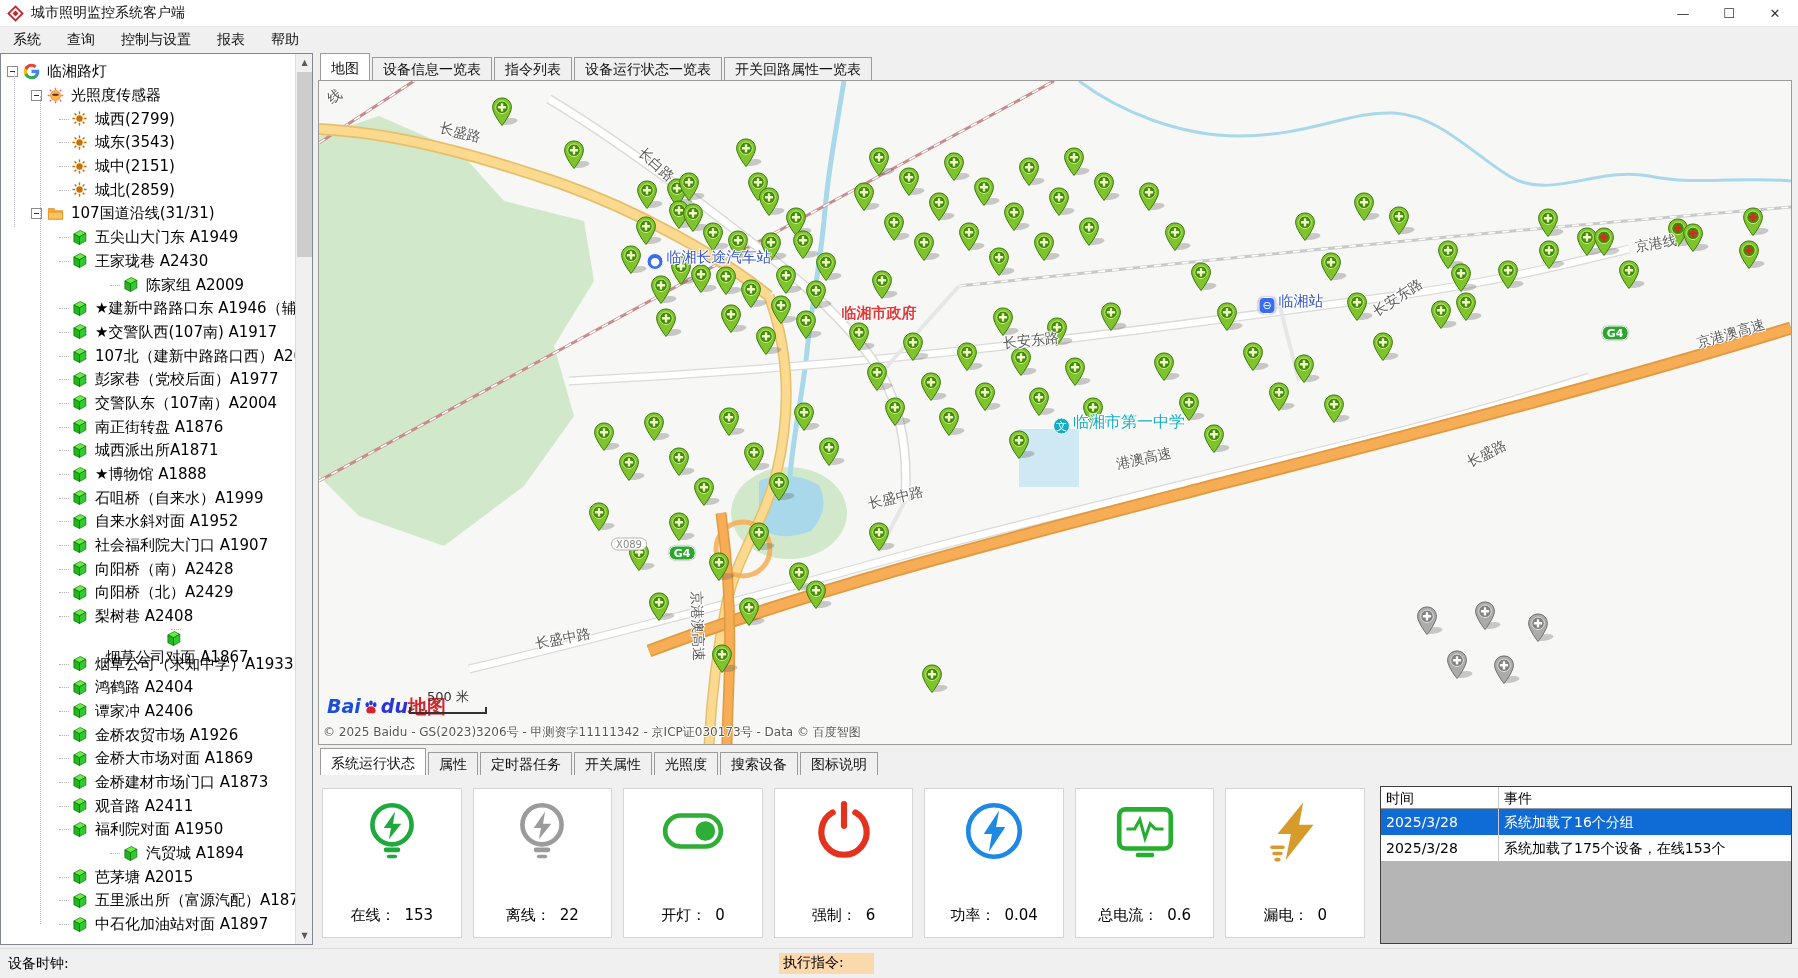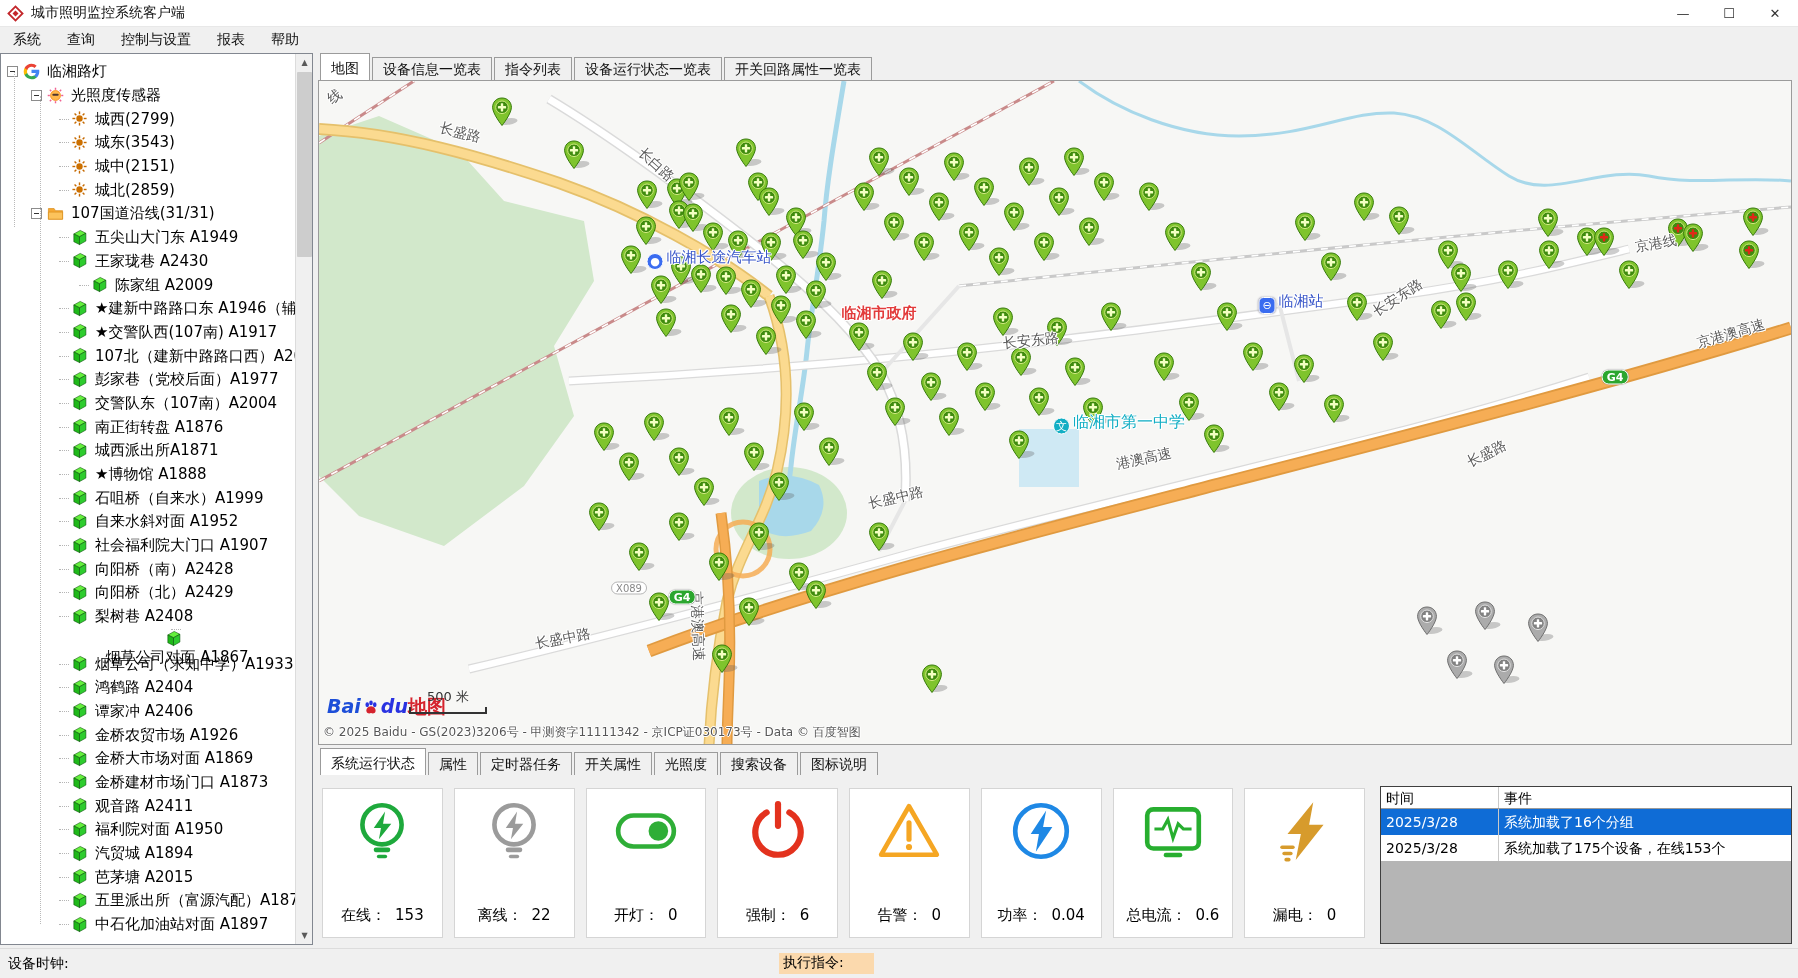--- a/index.html
+++ b/index.html
@@ -45,21 +45,21 @@
   .mlabel { position:absolute; font-size:14px; color:#5a5a5a; white-space:nowrap; z-index:4;
             text-shadow:-1px 0 #fff,1px 0 #fff,0 -1px #fff,0 1px #fff,1px 1px #fff,-1px -1px #fff; }
   .mlabel.blue { color:#3a57c9; font-size:15px; }
   .mlabel.red  { color:#e23c3c; font-size:15px; font-weight:bold;}
   .mlabel.teal { color:#12aec4; font-size:16px; }
   .mlabel .micon { display:inline-flex; align-items:center; justify-content:center; vertical-align:-3px; margin-right:3px;
                    width:17px; height:17px; border-radius:5px; color:#fff; font-size:11px; text-shadow:none; }
   .micon.metro { background:#3a6cf0; border:1px solid #fff; box-shadow:0 0 2px #99a; }
   .micon.bus   { background:#3a6cf0; border:1px solid #fff; border-radius:50%; }
   .micon.school{ background:#12aec4; border:1px solid #fff; border-radius:50%; }
-  .badge { position:absolute; z-index:4; font-size:11px; padding:0 4px; border-radius:7px; white-space:nowrap;margin-top:44px;}
+  .badge { position:absolute; z-index:4; font-size:11px; padding:0 4px; border-radius:7px; white-space:nowrap;}
   .badge.g { background:#2ba62e; color:#fff; border:1.5px solid #fff; box-shadow:0 0 1px #777; font-weight:bold;}
   .badge.w { background:#fff; color:#888; border:1px solid #b5b5b5; font-size:10px; }
   .map-logo { position:absolute; left:8px; bottom:24px; z-index:5; font-weight:bold; font-style:italic; font-size:19px; }
   .map-logo .l1 { color:#1d4ed8; } .map-logo .l2 { color:#2932e1; } .map-logo .l3 { color:#d5232d; font-style:normal;}
   .scalebar { position:absolute; left:90px; bottom:30px; z-index:5; font-size:13px; color:#333; text-align:center; }
   .scalebar .bar { margin-top:1px; height:7px; border-left:2px solid #333; border-right:2px solid #333; border-bottom:2px solid #333; width:78px;}
   .attribution { position:absolute; left:4px; bottom:3px; z-index:5; font-size:12px; color:#565656;
                  text-shadow:-1px 0 #fff,1px 0 #fff,0 -1px #fff,0 1px #fff;}
 
   
@@ -227,21 +227,21 @@
         </div>
         <div class="trow" style="padding-left: 58px;">
           <span class="tstub"></span>
           <span class="ticon"><svg viewBox="0 0 24 24" width="17" height="17">
               <path d="M4 7 L13 2 L21 6 L12 11 Z" fill="#64f03c" stroke="#064d06" stroke-width="0.8"></path>
               <path d="M4 7 L12 11 L12 22 L4 18 Z" fill="#1fb819" stroke="#064d06" stroke-width="0.8"></path>
               <path d="M12 11 L21 6 L21 17 L12 22 Z" fill="#2ecc2e" stroke="#064d06" stroke-width="0.8"></path>
             </svg></span>
           <span>王家珑巷 A2430</span>
         </div>
-        <div class="trow" style="padding-left: 78px;">
+        <div class="trow" style="padding-left: 58px; justify-content: center;">
           <span class="tstub"></span>
           <span class="ticon"><svg viewBox="0 0 24 24" width="17" height="17">
               <path d="M4 7 L13 2 L21 6 L12 11 Z" fill="#64f03c" stroke="#064d06" stroke-width="0.8"></path>
               <path d="M4 7 L12 11 L12 22 L4 18 Z" fill="#1fb819" stroke="#064d06" stroke-width="0.8"></path>
               <path d="M12 11 L21 6 L21 17 L12 22 Z" fill="#2ecc2e" stroke="#064d06" stroke-width="0.8"></path>
             </svg></span>
           <span>陈家组 A2009</span>
         </div>
         <div class="trow" style="padding-left: 58px;">
           <span class="tstub"></span>
@@ -443,21 +443,21 @@
         </div>
         <div class="trow" style="padding-left: 58px;">
           <span class="tstub"></span>
           <span class="ticon"><svg viewBox="0 0 24 24" width="17" height="17">
               <path d="M4 7 L13 2 L21 6 L12 11 Z" fill="#64f03c" stroke="#064d06" stroke-width="0.8"></path>
               <path d="M4 7 L12 11 L12 22 L4 18 Z" fill="#1fb819" stroke="#064d06" stroke-width="0.8"></path>
               <path d="M12 11 L21 6 L21 17 L12 22 Z" fill="#2ecc2e" stroke="#064d06" stroke-width="0.8"></path>
             </svg></span>
           <span>福利院对面 A1950</span>
         </div>
-        <div class="trow" style="padding-left: 58px;">
+        <div class="trow" style="padding-left: 58px; justify-content: center;">
           <span class="tstub"></span>
           <span class="ticon"><svg viewBox="0 0 24 24" width="17" height="17">
               <path d="M4 7 L13 2 L21 6 L12 11 Z" fill="#64f03c" stroke="#064d06" stroke-width="0.8"></path>
               <path d="M4 7 L12 11 L12 22 L4 18 Z" fill="#1fb819" stroke="#064d06" stroke-width="0.8"></path>
               <path d="M12 11 L21 6 L21 17 L12 22 Z" fill="#2ecc2e" stroke="#064d06" stroke-width="0.8"></path>
             </svg></span>
           <span>汽贸城 A1894</span>
         </div>
         <div class="trow" style="padding-left: 58px;">
           <span class="tstub"></span>
@@ -1345,28 +1345,20 @@
       </div>
       <div class="card">
         <span><svg width="66" height="66" viewBox="0 0 64 64">
             <path d="M21 14 A22 22 0 1 0 43 14" fill="none" stroke="#e3321e" stroke-width="6" stroke-linecap="round"></path>
             <line x1="32" y1="6" x2="32" y2="27" stroke="#e3321e" stroke-width="6" stroke-linecap="round"></line>
           </svg></span>
         <div class="cap"><span>强制：</span><span class="v">6</span></div>
       </div>
       <div class="card">
         <span><svg width="66" height="66" viewBox="0 0 64 64">
-            <path d="M32 8 L59 55 L5 55 Z" fill="none" stroke="#f5a623" stroke-width="4.5" stroke-linejoin="round"></path>
-            <line x1="32" y1="24" x2="32" y2="40" stroke="#f5a623" stroke-width="5" stroke-linecap="round"></line>
-            <circle cx="32" cy="47.5" r="3" fill="#f5a623"></circle>
-          </svg></span>
-        <div class="cap"><span>告警：</span><span class="v">0</span></div>
-      </div>
-      <div class="card">
-        <span><svg width="66" height="66" viewBox="0 0 64 64">
             <circle cx="32" cy="32" r="25" fill="none" stroke="#1e88e5" stroke-width="4.5"></circle>
             <path d="M37 12 L22 35 L30 35 L27 52 L43 28 L34 28 Z" fill="#1e88e5"></path>
           </svg></span>
         <div class="cap"><span>功率：</span><span class="v">0.04</span></div>
       </div>
       <div class="card">
         <span><svg width="66" height="66" viewBox="0 0 64 64">
             <rect x="7" y="11" width="50" height="38" rx="6" fill="none" stroke="#27ae2f" stroke-width="4.5"></rect>
             <polyline points="14,30 22,30 27,21 32,39 37,25 42,30 50,30" fill="none" stroke="#27ae2f" stroke-width="3"></polyline>
             <rect x="23" y="53" width="18" height="4.5" rx="2" fill="#27ae2f"></rect>

